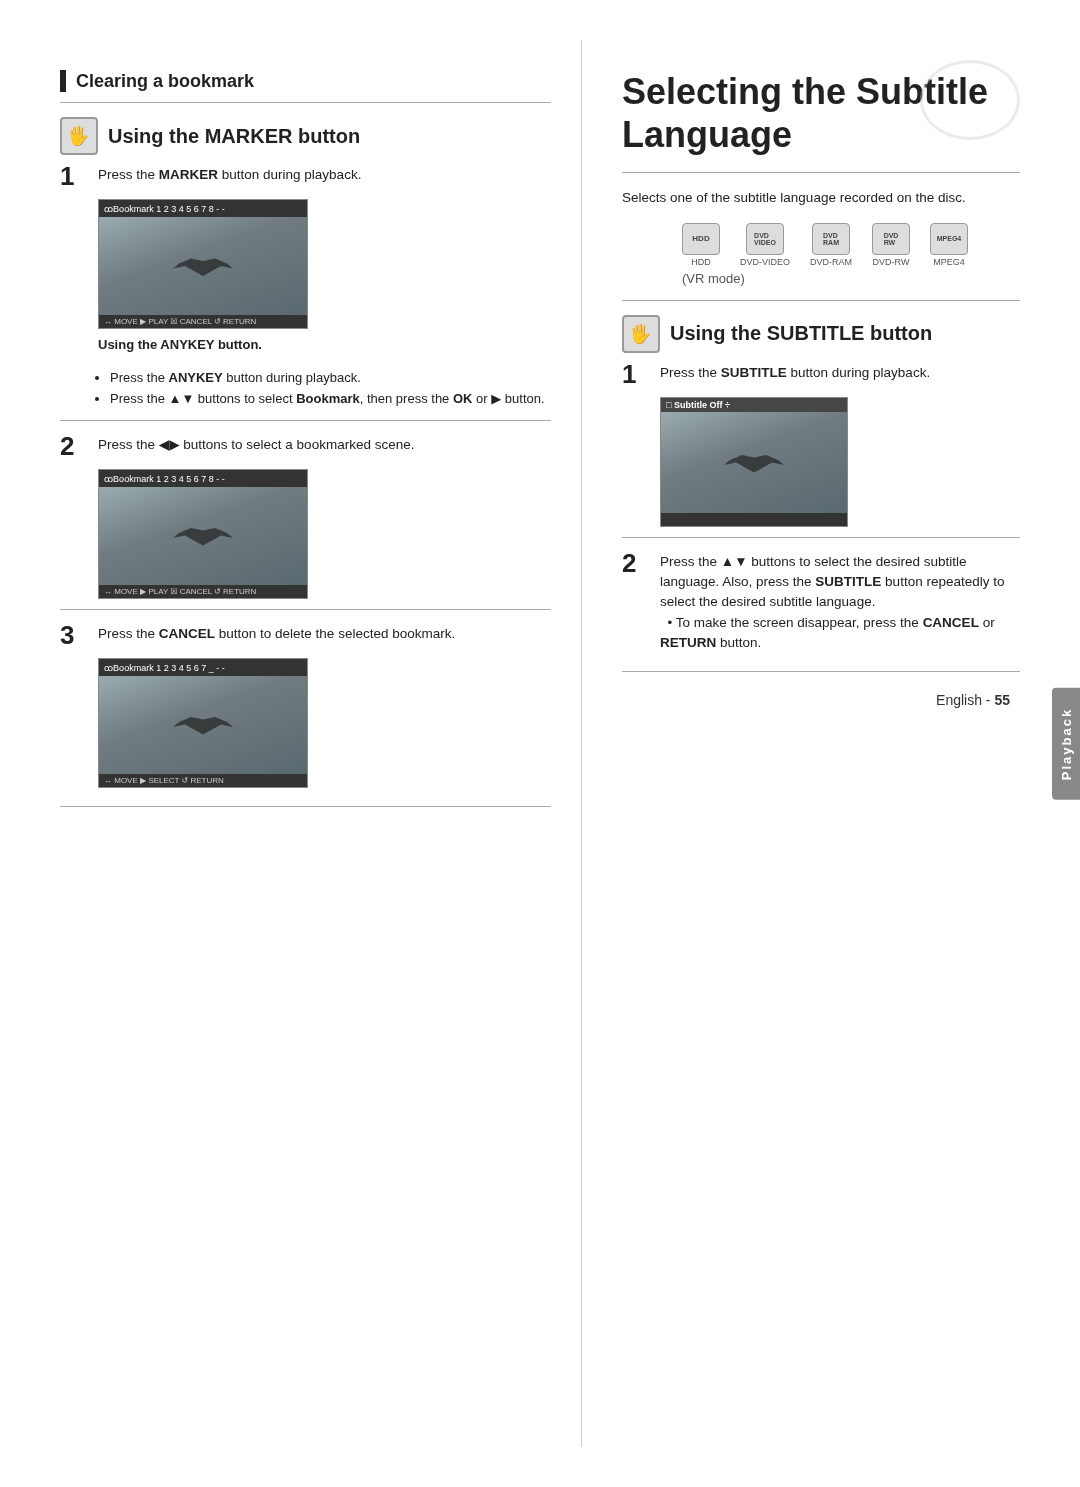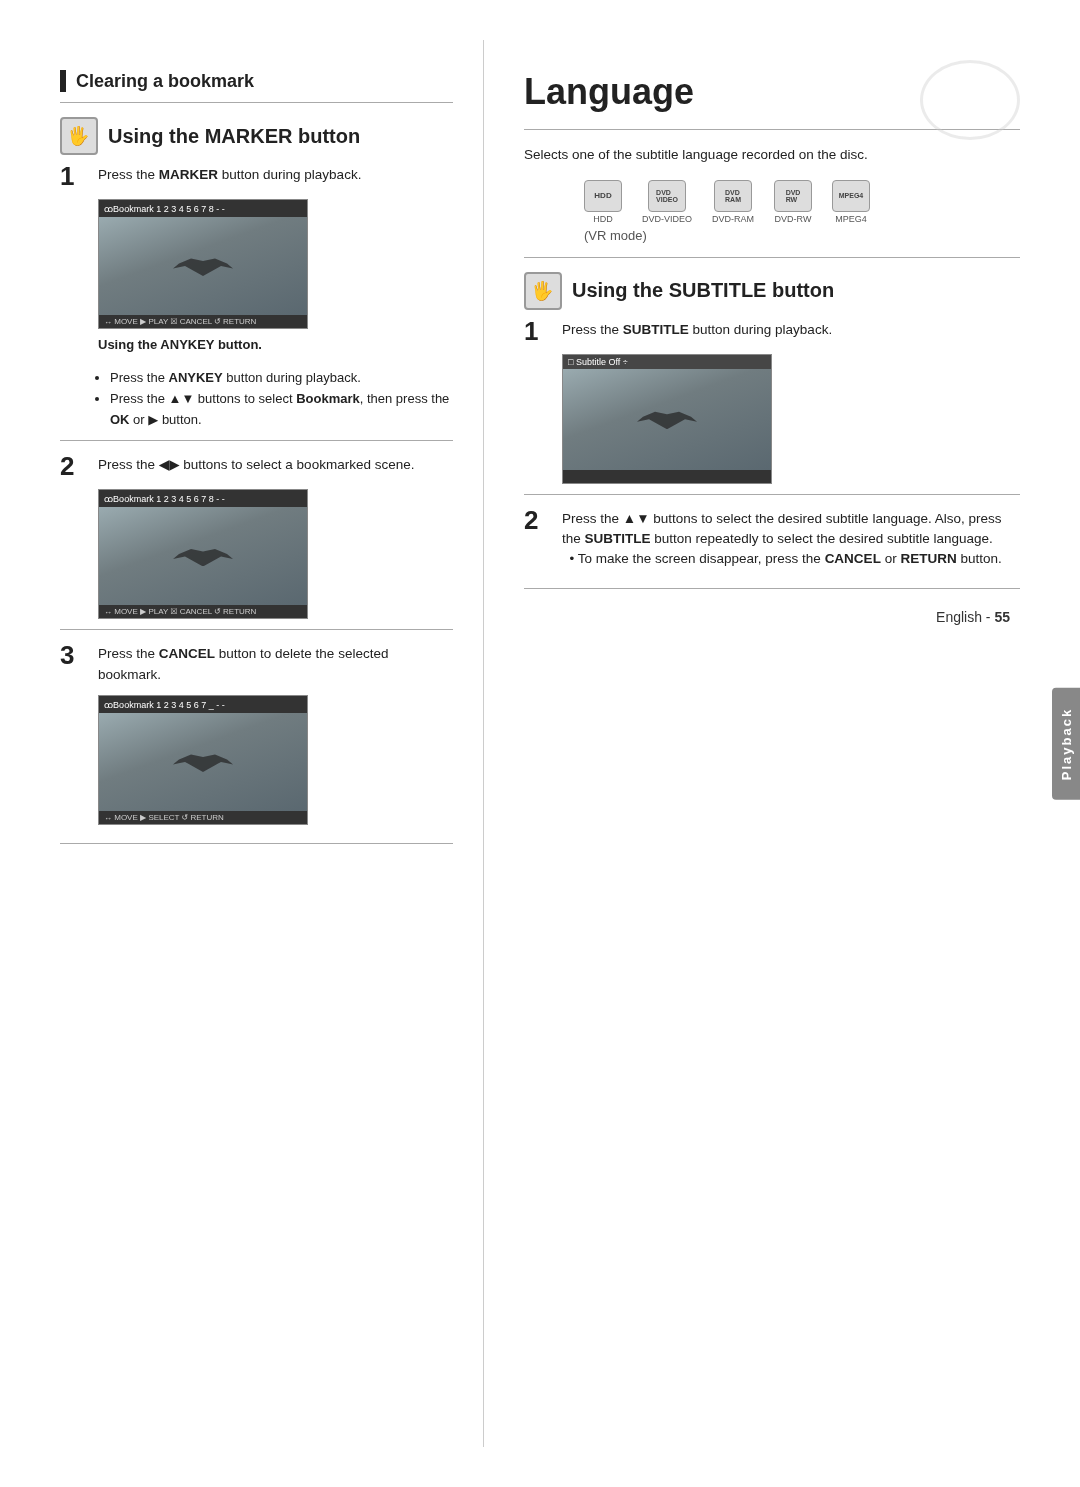--- a/index.html
+++ b/index.html
@@ -16,21 +16,21 @@
 
     .page-container {
       display: flex;
       width: 100%;
       min-height: 1487px;
       padding: 40px 0 40px 0;
     }
 
     
     .left-col {
-      width: 484px;
+      width: 582px;
       padding: 30px 30px 30px 60px;
       border-right: 1px solid #ccc;
     }
 
     
     .right-col {
       flex: 1;
       padding: 30px 60px 30px 40px;
       position: relative;
     }
@@ -253,30 +253,31 @@
     }
     .vr-mode-text {
       font-size: 13px;
       color: #555;
       margin-bottom: 14px;
       margin-left: 60px;
     }
 
     
     .screenshot-box-right {
-      width: 210px;
+      width: 188px;
       height: 130px;
       background: #b0b0b0;
       border: 1px solid #888;
       margin: 8px 0 0 38px;
       position: relative;
       overflow: hidden;
       display: flex;
       flex-direction: column;
       justify-content: space-between;
+      font-weight: bold;
     }
     .subtitle-topbar {
       background: rgba(0,0,0,0.6);
       color: #fff;
       font-size: 9px;
       padding: 2px 5px;
       display: flex;
       gap: 6px;
     }
 
@@ -375,20 +376,21 @@
       </div>
     </div>
 
     <hr class="divider-bottom">
 
   </div>
 
   <div class="right-col">
 
     <div class="big-title">
+      <div>Selecting the Subtitle</div>
       <div>Language</div>
       <div class="big-title-deco"></div>
     </div>
 
     <hr class="divider">
 
     <p class="desc-text">Selects one of the subtitle language recorded on the disc.</p>
 
     <div class="format-icons-row">
       <div class="format-icon">

